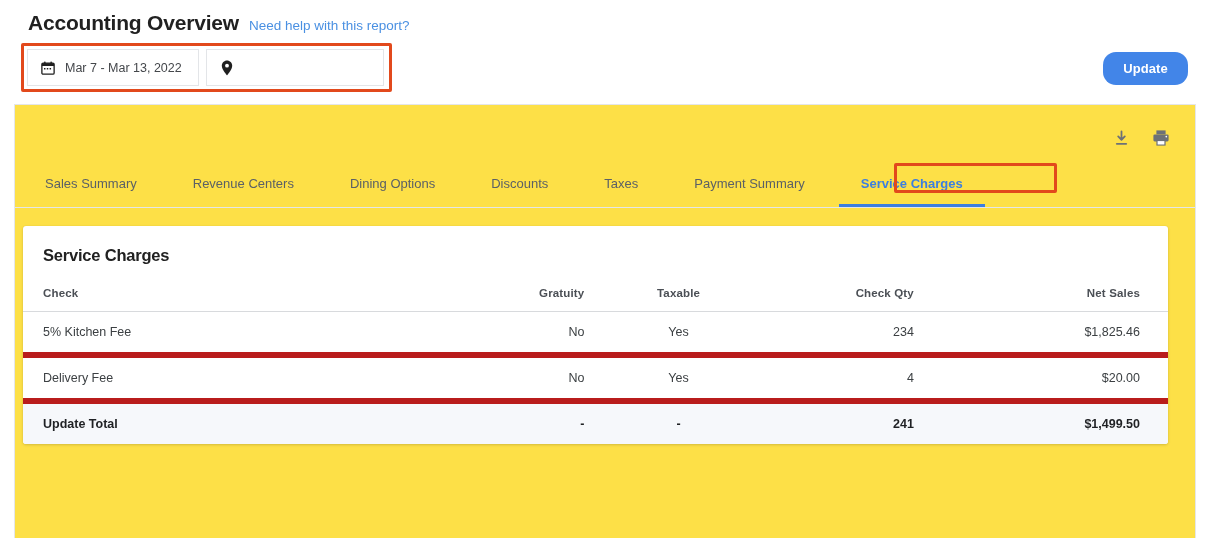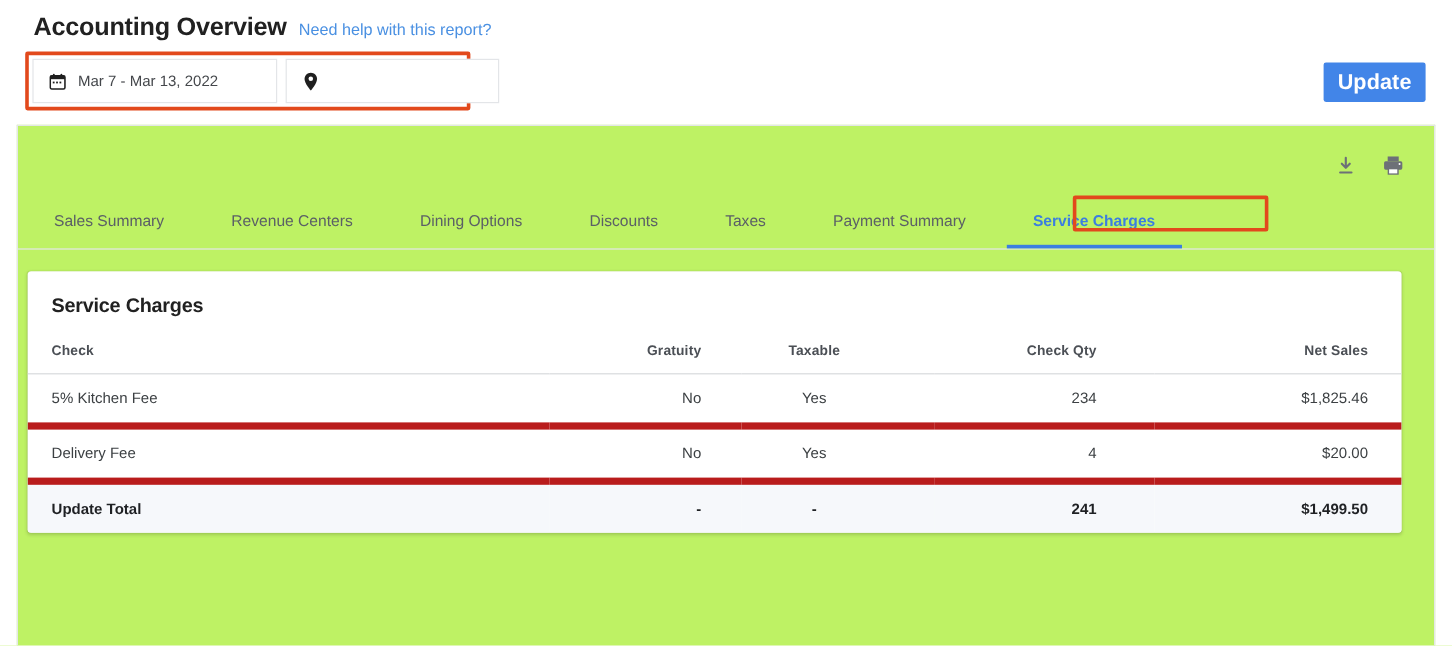--- a/index.html
+++ b/index.html
@@ -73,21 +73,21 @@
     height: 37px;
     background: #ffffff;
     border: 1px solid #e3e5e8;
     display: flex;
     align-items: center;
     padding: 0 12px;
     font-size: 12.5px;
     color: #44474b;
   }
   #date-field {
-    width: 204px;
+    width: 172px;
     gap: 10px;
   }
   #location-field {
     width: 178px;
     margin-left: 7px;
     gap: 10px;
   }
   .field-icon {
     display: inline-flex;
     align-items: center;
@@ -106,36 +106,36 @@
 
   
   #update-button {
     position: absolute;
     right: 22px;
     top: 52px;
     width: 85px;
     height: 33px;
     background: #4285e8;
     border: none;
-    border-radius: 2px;
+    border-radius: 13px;
     color: #ffffff;
-    font-size: 18px;
+    font-size: 13px;
     font-weight: bold;
     font-family: "Liberation Sans", sans-serif;
     cursor: pointer;
     letter-spacing: 0.1px;
     margin-left: 16px;
   }
 
   
   #content {
     position: relative;
     margin: 0 14px 0 14px;
     height: 434px;
-    background: #bef264;
+    background: #fde047;
     border-left: 1px solid #e4e6e9;
     border-right: 1px solid #e4e6e9;
     border-top: 1px solid #e4e6e9;
   }
 
   
   #toolbar {
     display: flex;
     justify-content: flex-end;
     align-items: center;

